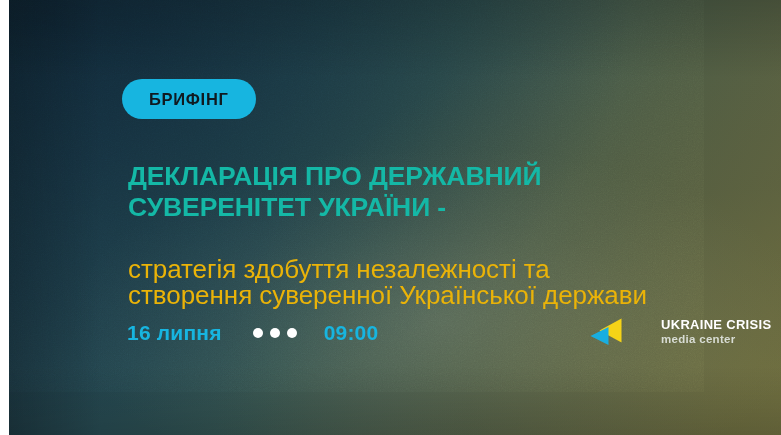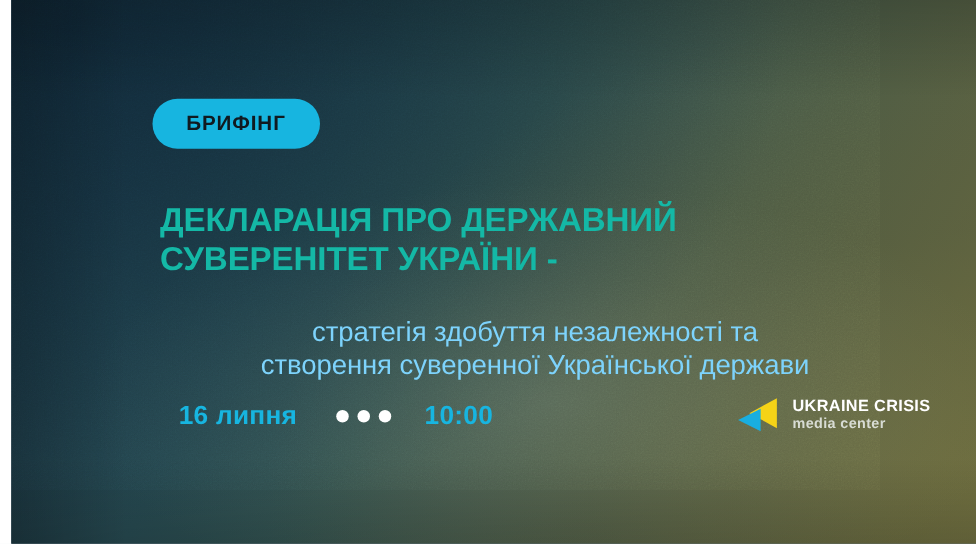--- a/index.html
+++ b/index.html
@@ -121,32 +121,31 @@
     font-weight: bold;
     letter-spacing: -0.1px;
     white-space: pre-line;
   }
 
   .subtitle {
     position: absolute;
     left: 119px;
     top: 231px;
     width: 600px;
-    color: #7dd3fc;
-    font-size: 22px;
+    color: #eab308;
+    font-size: 26px;
     line-height: 25.5px;
     font-weight: normal;
     letter-spacing: -0.05px;
     white-space: pre-line;
-    text-align: center;
   }
 
   .meta {
     position: absolute;
-    left: 134px;
+    left: 118px;
     top: 319px;
     display: flex;
     align-items: center;
     height: 28px;
   }
   .meta .date,
   .meta .time {
     color: #17b5e0;
     font-size: 21px;
     font-weight: bold;
@@ -180,20 +179,21 @@
     width: 38px;
     height: 38px;
     flex: 0 0 auto;
     display: block;
   }
   .logo-words {
     display: flex;
     flex-direction: column;
     justify-content: center;
     line-height: 1;
+    margin-left: 27px;
   }
   .logo-line1 {
     color: #ffffff;
     font-size: 13px;
     font-weight: bold;
     letter-spacing: 0.3px;
     white-space: nowrap;
   }
   .logo-line2 {
     color: #d8dcd4;
@@ -234,21 +234,21 @@
     <p class="subtitle">стратегія здобуття незалежності та
 створення суверенної Української держави</p>
 
     <div class="meta">
       <span class="date">16 липня</span>
       <span class="dots">
         <i></i>
         <i></i>
         <i></i>
       </span>
-      <span class="time">10:00</span>
+      <span class="time">09:00</span>
     </div>
 
     <div class="logo">
       <svg class="logo-mark" viewBox="0 0 38 38" xmlns="http://www.w3.org/2000/svg" aria-hidden="true">
         <polygon points="34.5,5.5 34.5,29.5 12.5,17.5" fill="#f5d317"></polygon>
         <polygon points="21.5,14.0 21.5,32.0 3.5,23.0" fill="#19aee0"></polygon>
       </svg>
       <div class="logo-words">
         <span class="logo-line1">UKRAINE CRISIS</span>
         <span class="logo-line2">media center</span>

